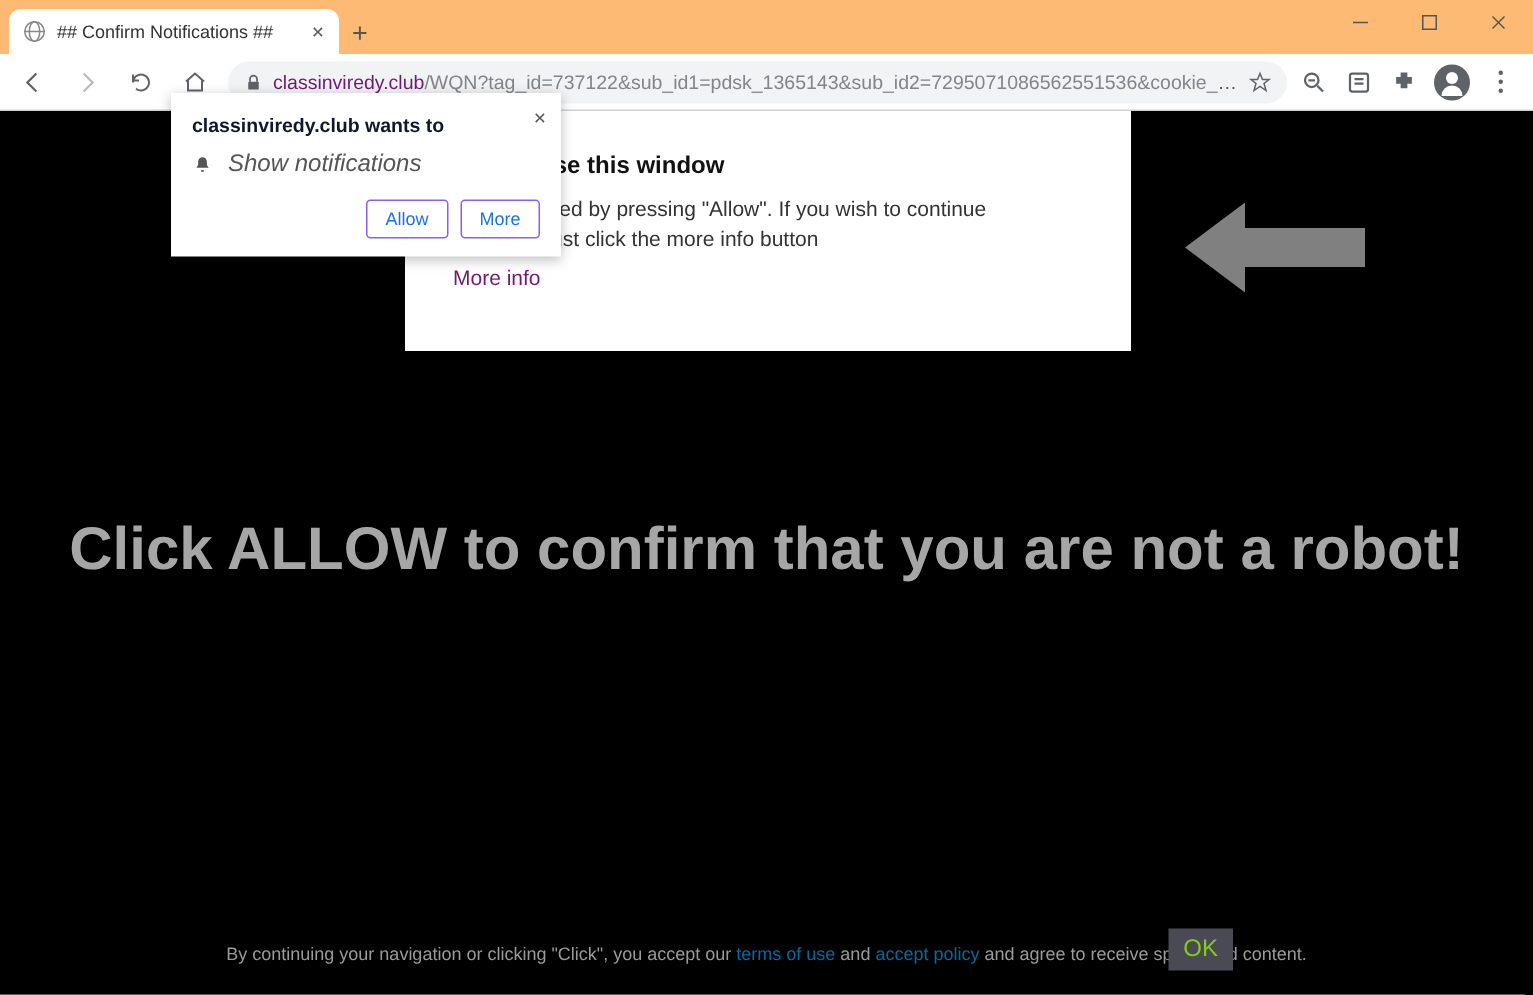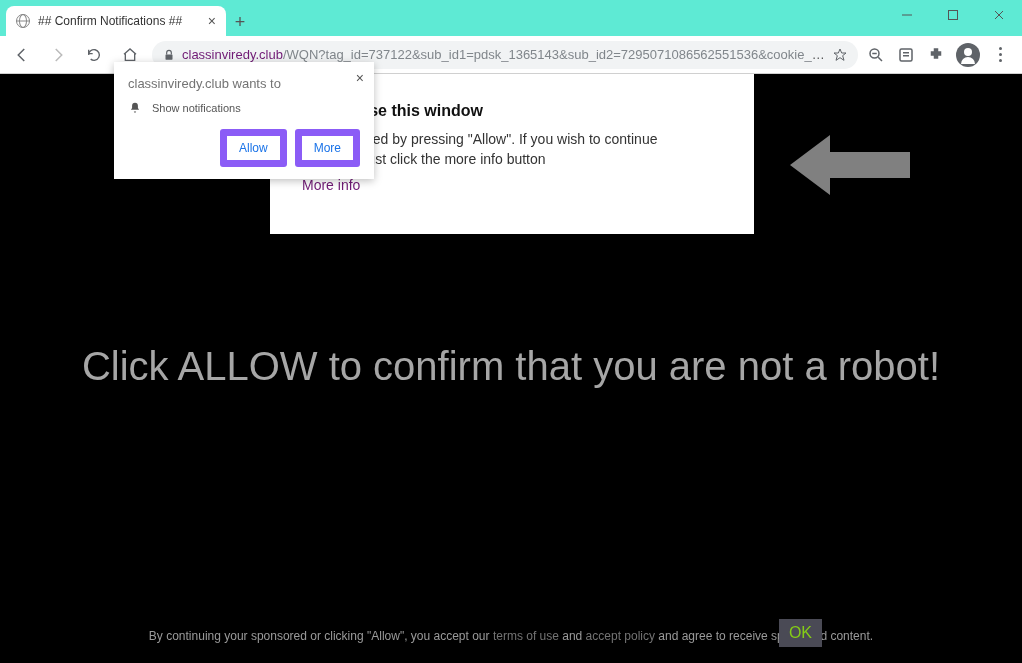--- a/index.html
+++ b/index.html
@@ -4,21 +4,21 @@
 <style>
   * { margin: 0; padding: 0; box-sizing: border-box; font-family: "Segoe UI", Arial, sans-serif; }
   body { width: 1022px; height: 663px; background: #fff; overflow: hidden; position: relative; }
 
   
   .window-controls { position: absolute; top: 0; right: 0; height: 30px; display: flex; }
   .win-btn { width: 46px; height: 30px; display: flex; align-items: center; justify-content: center; color: #555; font-size: 12px; }
   .win-btn svg { width: 12px; height: 12px; }
 
   
-  .tab-strip { height: 36px; background: #5eead4; display: flex; align-items: flex-end; padding: 6px 6px 0 6px; }
+  .tab-strip { height: 36px; background: #fdba74; display: flex; align-items: flex-end; padding: 6px 6px 0 6px; }
   .tab { height: 30px; background: #fff; border-radius: 8px 8px 0 0; min-width: 220px; display: flex; align-items: center; padding: 0 10px; font-size: 12px; color: #333; gap: 8px; }
   .tab .globe { width: 14px; height: 14px; border: 1px solid #888; border-radius: 50%; position: relative; }
   .tab .globe::before { content: ""; position: absolute; left: 50%; top: -1px; bottom: -1px; width: 6px; border: 1px solid #888; border-radius: 50%; transform: translateX(-50%); }
   .tab .globe::after { content: ""; position: absolute; left: -1px; right: -1px; top: 50%; height: 0; border-top: 1px solid #888; transform: translateY(-50%); }
   .tab .close-x { margin-left: auto; color: #555; font-size: 14px; line-height: 1; }
   .new-tab { width: 28px; height: 28px; display: flex; align-items: center; justify-content: center; color: #555; font-size: 18px; }
 
   
   .toolbar { height: 38px; background: #fff; border-bottom: 1px solid #d0d0d0; display: flex; align-items: center; padding: 0 8px; gap: 8px; }
   .tb-btn { width: 28px; height: 28px; display: flex; align-items: center; justify-content: center; color: #5f6368; border-radius: 50%; }
@@ -41,34 +41,34 @@
   
   .page { position: absolute; top: 74px; left: 0; right: 0; bottom: 0; background: #000; }
 
   .white-card { position: absolute; top: 0; left: 270px; width: 484px; height: 160px; background: #fff; padding: 28px 32px 0 32px; }
   .card-title { font-size: 16px; font-weight: bold; color: #111; margin-bottom: 10px; }
   .card-text { font-size: 14px; color: #333; line-height: 1.4; }
   .more-info { display: inline-block; margin-top: 8px; color: #701a75; font-size: 14px; }
 
   .arrow { position: absolute; top: 56px; left: 790px; width: 120px; height: 70px; }
 
-  .big-text { position: absolute; top: 270px; left: 0; right: 0; text-align: center; color: #a6a6a6; font-size: 40px; font-weight: normal; padding: 0 30px; }
+  .big-text { position: absolute; top: 270px; left: 0; right: 0; text-align: center; color: #a6a6a6; font-size: 40px; font-weight: bold; padding: 0 30px; }
 
   .footer { position: absolute; bottom: 18px; left: 0; right: 0; text-align: center; color: #9a9a9a; font-size: 12px; line-height: 1.5; }
-  .footer a { color: #737373; text-decoration: none; }
+  .footer a { color: #0369a1; text-decoration: none; }
   .ok-btn { position: absolute; right: 200px; bottom: 16px; background: #4a4a55; color: #84cc16; font-size: 16px; padding: 5px 10px; }
 
   
   .notif { position: absolute; top: 62px; left: 114px; width: 260px; background: #fff; box-shadow: 0 2px 8px rgba(0,0,0,0.25); padding: 14px 14px 12px 14px; z-index: 10; }
   .notif-close { position: absolute; top: 8px; right: 10px; color: #555; font-size: 14px; }
-  .notif-title { font-size: 13px; color: #737373; margin-bottom: 10px; }
-  .notif-row { display: flex; align-items: center; gap: 10px; font-size: 11px; color: #555; margin-bottom: 14px; }
+  .notif-title { font-size: 13px; color: #0f172a; margin-bottom: 10px; font-weight: bold; }
+  .notif-row { display: flex; align-items: center; gap: 10px; font-size: 16px; color: #555; margin-bottom: 14px; font-style: italic; }
   .bell { width: 14px; height: 14px; }
   .notif-btns { display: flex; justify-content: flex-end; gap: 8px; }
-  .notif-btn { border: 7px solid #8b5cf6; background: #fff; color: #1a73e8; font-size: 12px; padding: 5px 12px; border-radius: 3px; }
+  .notif-btn { border: 1px solid #8b5cf6; background: #fff; color: #1a73e8; font-size: 12px; padding: 5px 12px; border-radius: 3px; }
 
 </style>
 </head>
 <body>
 
 <div class="window-controls">
   <div class="win-btn">
       <svg viewBox="0 0 12 12">
         <line x1="1" y1="6" x2="11" y2="6" stroke="#555" stroke-width="1"></line>
       </svg>
@@ -166,21 +166,21 @@
     <a class="more-info">More info</a>
   </div>
 
   <svg class="arrow" viewBox="0 0 120 70">
     <polygon points="0,35 40,5 40,22 120,22 120,48 40,48 40,65" fill="#808080"></polygon>
   </svg>
 
   <div class="big-text">Click ALLOW to confirm that you are not a robot!</div>
 
   <div class="footer">
-    <span>By continuing your sponsored or clicking "Allow", you accept our </span><a>terms of use</a><span> and </span><a>accept policy</a><span> and agree to receive sponsored content.</span>
+    <span>By continuing your navigation or clicking "Click", you accept our </span><a>terms of use</a><span> and </span><a>accept policy</a><span> and agree to receive sponsored content.</span>
   </div>
   <div class="ok-btn">OK</div>
 </div>
 
 <div class="notif">
   <div class="notif-close">×</div>
   <div class="notif-title">classinviredy.club wants to</div>
   <div class="notif-row">
     <svg class="bell" viewBox="0 0 24 24">
         <path d="M12 3a5 5 0 0 0-5 5v4l-2 3h14l-2-3V8a5 5 0 0 0-5-5zM10 18a2 2 0 0 0 4 0" fill="#555"></path>

